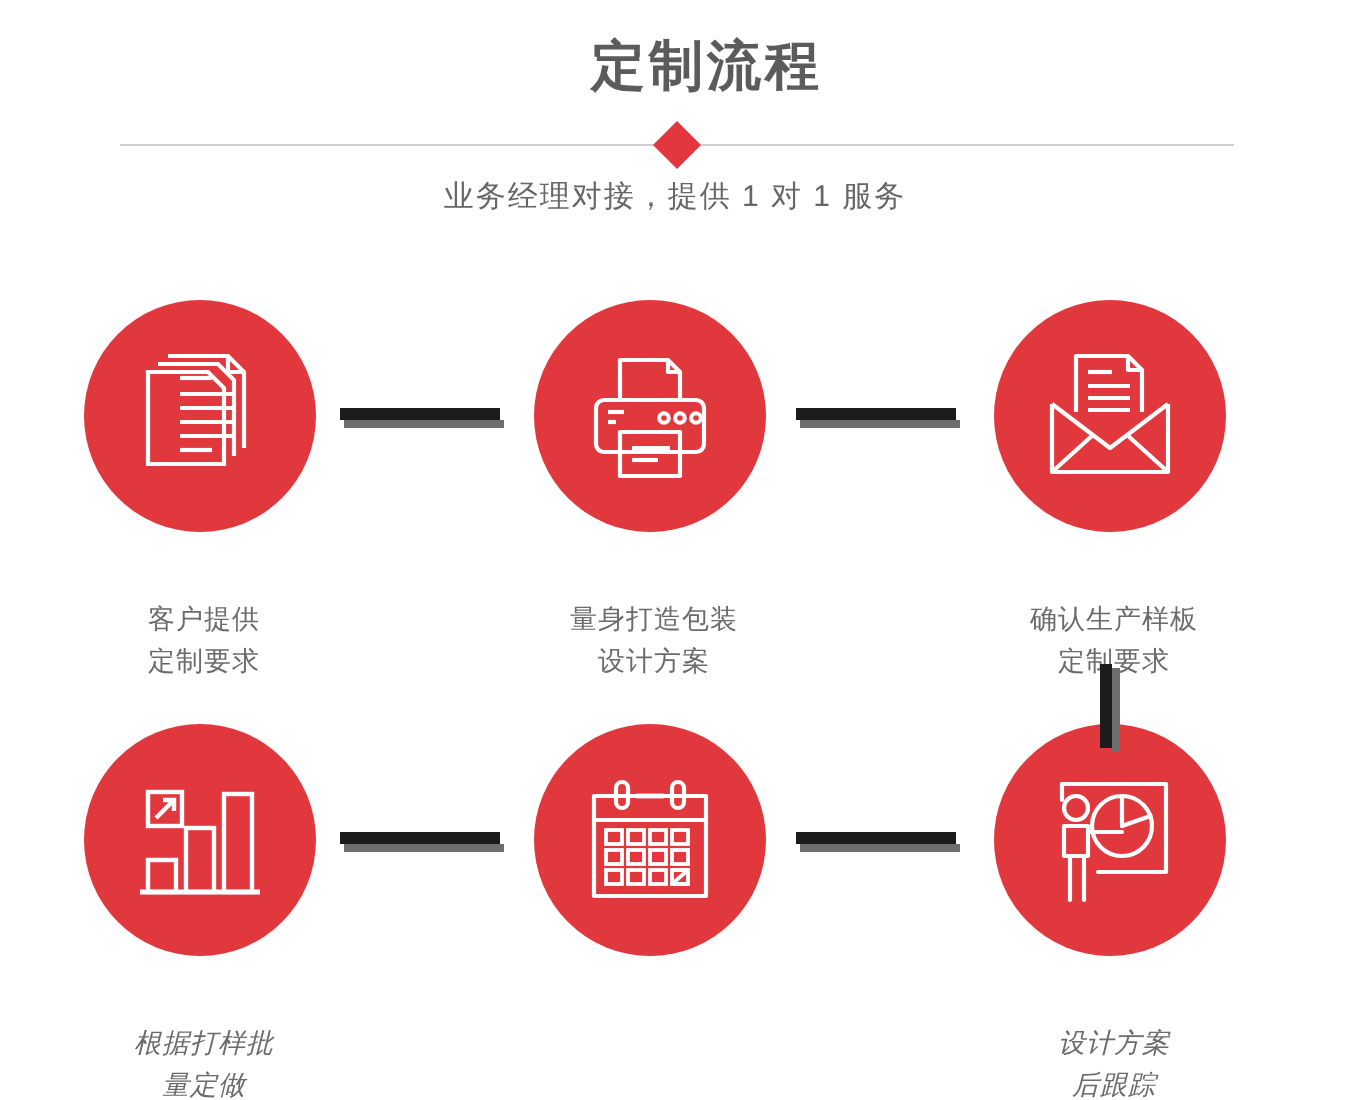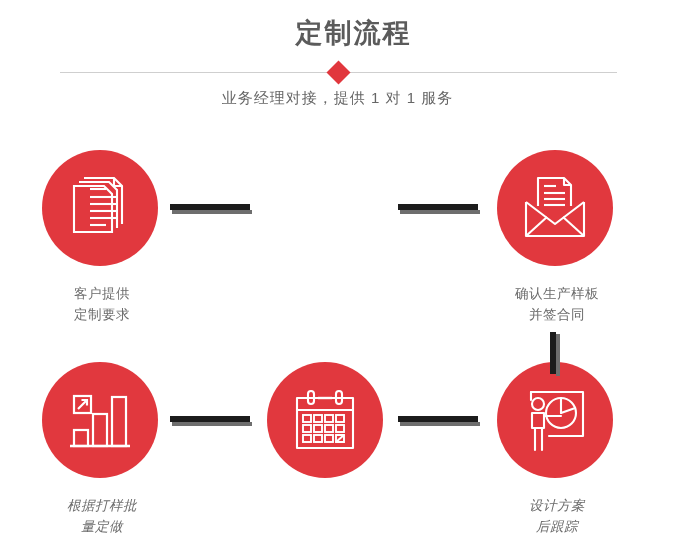--- a/index.html
+++ b/index.html
@@ -100,21 +100,21 @@
     position: relative;
   }
   .circle svg {
     position: absolute;
     left: 50%;
     top: 50%;
     transform: translate(-50%, -50%);
   }
 
   .step-label {
-    margin-top: 17px;
+    margin-top: 33px;
     font-size: 13.5px;
     color: #6b6b6b;
     line-height: 21px;
     letter-spacing: 0.5px;
     white-space: pre-line;
     text-align: center;
     padding-left: 4px;
   }
 
   
@@ -192,20 +192,45 @@
           <line x1="26" y1="39" x2="52" y2="39"></line>
           <line x1="26" y1="46" x2="52" y2="46"></line>
           <line x1="26" y1="53" x2="42" y2="53"></line>
         </g>
       </svg>
     </div>
     <div class="step-label">客户提供
 定制要求</div>
   </div>
 
+  <div class="step step-r1 step-c2">
+    <div class="circle">
+      <svg width="72" height="72" viewBox="0 0 72 72">
+        <g fill="none" stroke="#ffffff" stroke-width="2.1" stroke-linejoin="round">
+          <path d="M21 28 V8 h24 l6 6 v14"></path>
+          <path d="M45 8 v6 h6"></path>
+          <path d="M13 28 h46 a4 4 0 0 1 4 4 v18 a4 4 0 0 1 -4 4 h-46 a4 4 0 0 1 -4 -4 v-18 a4 4 0 0 1 4 -4 z"></path>
+          <rect x="21" y="44" width="30" height="22"></rect>
+        </g>
+        <g stroke="#ffffff" stroke-width="2.1" stroke-linecap="butt">
+          <line x1="15" y1="34" x2="23" y2="34"></line>
+          <line x1="15" y1="39" x2="19" y2="39"></line>
+          <line x1="27" y1="52" x2="46" y2="52"></line>
+          <line x1="27" y1="58" x2="40" y2="58"></line>
+        </g>
+        <g fill="none" stroke="#ffffff" stroke-width="2">
+          <circle cx="43" cy="37" r="2.4"></circle>
+          <circle cx="51" cy="37" r="2.4"></circle>
+          <circle cx="59" cy="37" r="2.4"></circle>
+        </g>
+      </svg>
+    </div>
+    <div class="step-label">量身打造包装
+设计方案</div>
+  </div>
 
   <div class="step step-r1 step-c3">
     <div class="circle">
       <svg width="72" height="72" viewBox="0 0 72 72">
         <g fill="none" stroke="#ffffff" stroke-width="2.1" stroke-linejoin="round">
           <path d="M19 34 V6 h26 l7 7 v21"></path>
           <path d="M45 6 v7 h7"></path>
           <path d="M7 30 L36 52 L65 30"></path>
           <path d="M7 30 v34 h58 v-34"></path>
           <path d="M7 64 L28 45"></path>
@@ -213,21 +238,21 @@
         </g>
         <g stroke="#ffffff" stroke-width="2.1" stroke-linecap="butt">
           <line x1="25" y1="14" x2="37" y2="14"></line>
           <line x1="25" y1="21" x2="46" y2="21"></line>
           <line x1="25" y1="27" x2="46" y2="27"></line>
           <line x1="25" y1="33" x2="46" y2="33"></line>
         </g>
       </svg>
     </div>
     <div class="step-label">确认生产样板
-并签合同</div>
+定制要求</div>
   </div>
 
   <div class="step step-r2 step-c1">
     <div class="circle">
       <svg width="72" height="72" viewBox="0 0 72 72">
         <g fill="none" stroke="#ffffff" stroke-width="2.2" stroke-linejoin="miter">
           <rect x="10" y="46" width="14" height="16"></rect>
           <rect x="29" y="30" width="14" height="32"></rect>
           <rect x="48" y="13" width="14" height="49"></rect>
           <line x1="6" y1="62" x2="66" y2="62" stroke-width="2.6"></line>

